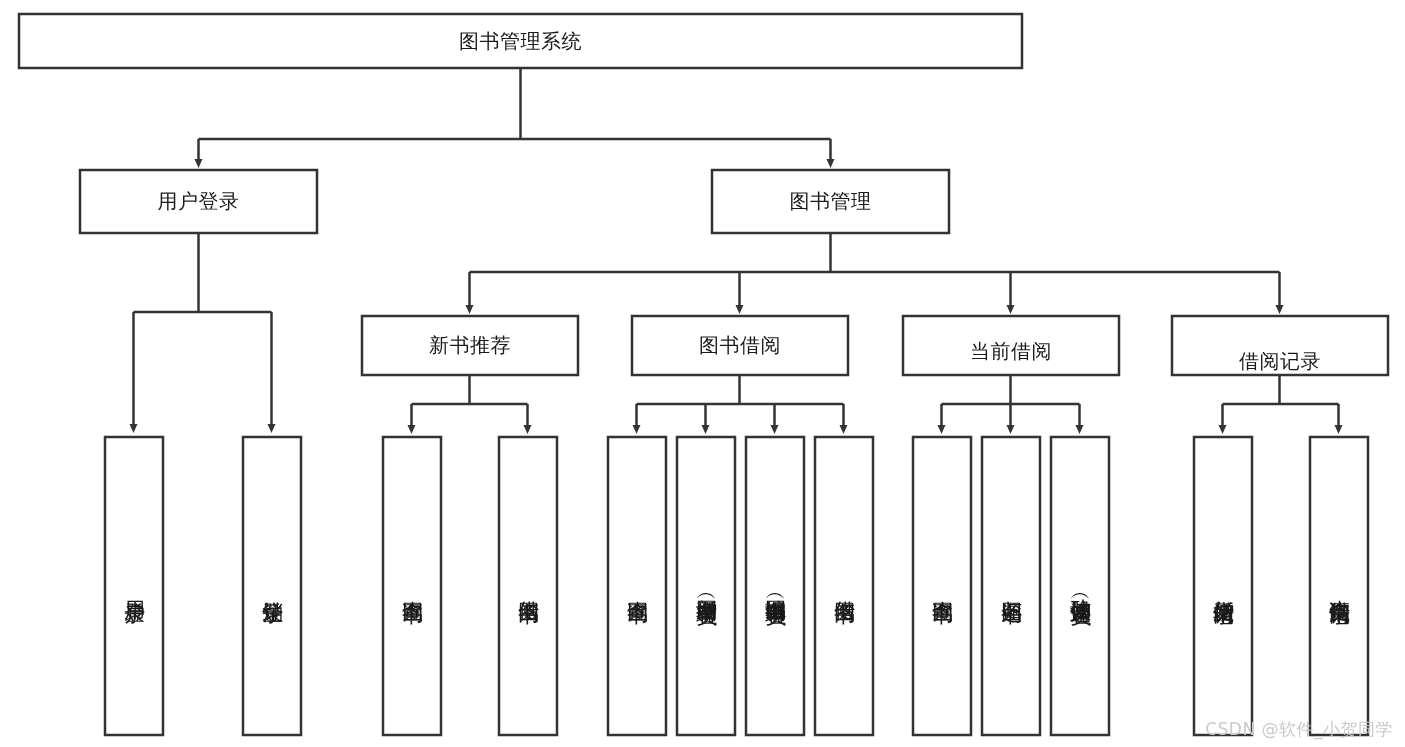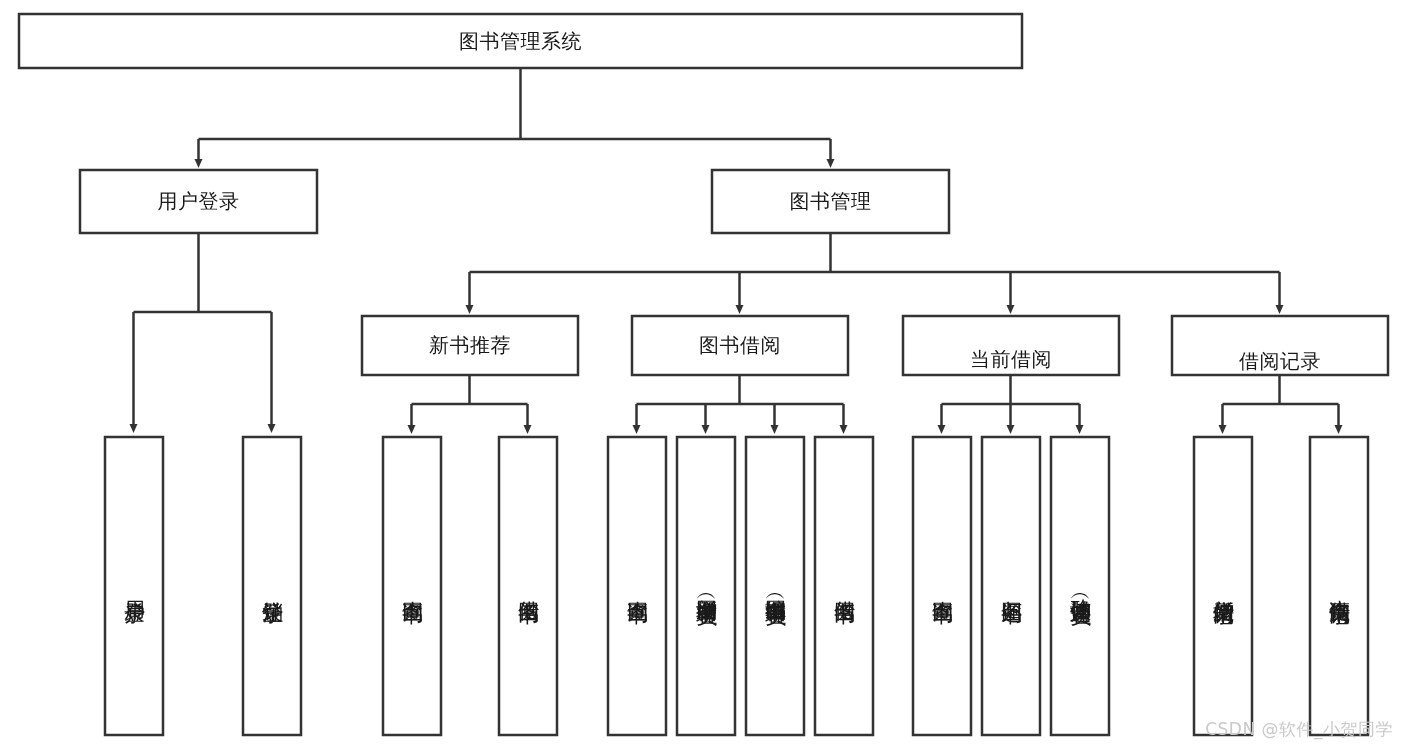--- a/index.html
+++ b/index.html
@@ -164,21 +164,21 @@
     </g>
   </svg>
 
   <div class="node-label-h" style="left:19px; top:14px; width:1003px; height:54px;">图书管理系统</div>
 
   <div class="node-label-h" style="left:80px; top:170px; width:237px; height:63px;">用户登录</div>
   <div class="node-label-h" style="left:712px; top:170px; width:237px; height:63px;">图书管理</div>
 
   <div class="node-label-h" style="left:362px; top:316px; width:216px; height:59px;border-radius:8px;">新书推荐</div>
   <div class="node-label-h" style="left:632px; top:316px; width:216px; height:59px;text-align:center;">图书借阅</div>
-  <div class="node-label-h" style="left:903px; top:324px; width:216px; height:70px;">当前借阅</div>
+  <div class="node-label-h" style="left:903px; top:316px; width:216px; height:70px;">当前借阅</div>
   <div class="node-label-h" style="left:1172px; top:332px; width:216px; height:59px;">借阅记录</div>
 
   <div class="node-label-v" style="left:105px; top:437px; width:58px; height:298px;">用户登录</div>
   <div class="node-label-v" style="left:243px; top:437px; width:58px; height:298px;">注销登录</div>
 
   <div class="node-label-v" style="left:383px; top:437px; width:58px; height:298px;">查询图书</div>
   <div class="node-label-v" style="left:499px; top:437px; width:58px; height:298px;">借阅图书</div>
 
   <div class="node-label-v" style="left:608px; top:437px; width:58px; height:298px;">查询图书</div>
   <div class="node-label-v" style="left:677px; top:437px; width:58px; height:298px;">新增图书（管理员）</div>

